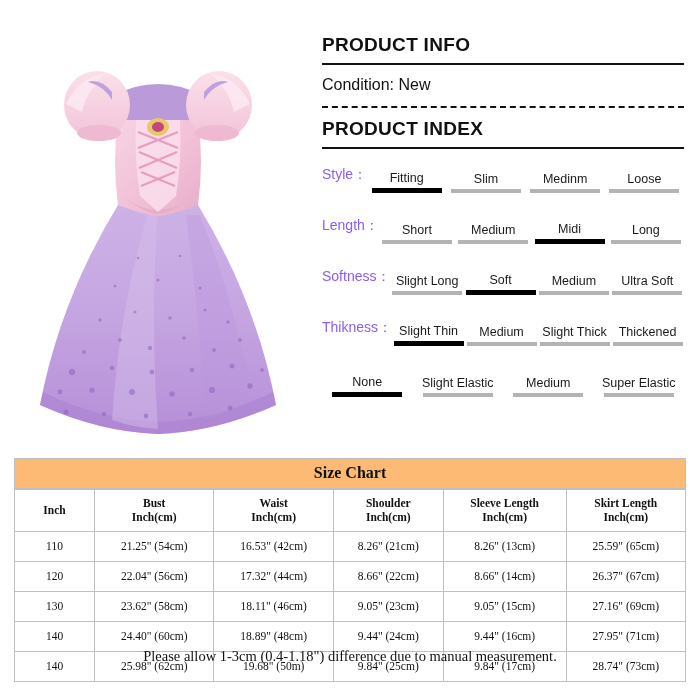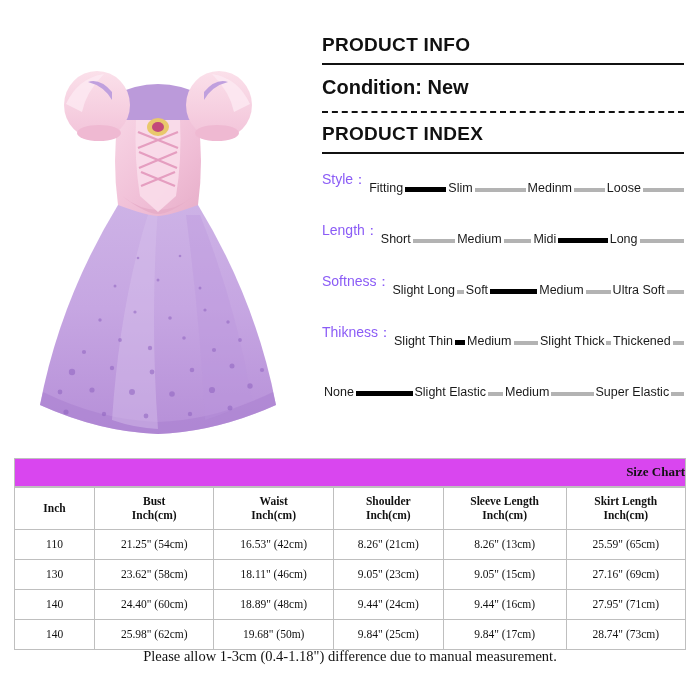--- a/index.html
+++ b/index.html
@@ -41,22 +41,22 @@
   }
   .rule-solid {
     border-top: 2px solid #111;
     margin: 3px 0 9px 0;
   }
   .rule-dashed {
     border-top: 2px dashed #111;
     margin: 8px 0 10px 0;
   }
   .condition {
-    font-size: 20px;
-    font-weight: bold;
+    font-size: 16px;
+    font-weight: normal;
     padding: 2px 0 4px 0;
   }
 
   
   .index-rows { margin-top: 10px; }
   .index-row {
     display: flex;
     align-items: flex-end;
     margin-bottom: 17px;
     height: 34px;
@@ -69,21 +69,21 @@
     flex: 0 0 auto;
   }
   .opts {
     display: flex;
     flex: 1 1 auto;
     align-items: flex-end;
     justify-content: space-between;
   }
   .opt {
     display: flex;
-    flex-direction: row;
+    flex-direction: column;
     align-items: center;
     flex: 1 1 0;
     min-width: 0;
     margin-top: 48px;
   }
   .opt-text {
     font-size: 12.5px;
     color: #1a1a1a;
     white-space: nowrap;
     padding: 0 2px 3px 2px;
@@ -96,24 +96,24 @@
   }
   .opt.sel .opt-bar { background: #000000; height: 5px; }
 
   
   .size-chart {
     position: absolute;
     left: 14px; top: 458px;
     width: 672px;
   }
   .chart-head {
-    background: #d946ef;
+    background: #fdba74;
     border: 1px solid #bfbfbf;
-    text-align: right;
-    font-size: 13px;
+    text-align: center;
+    font-size: 16px;
     font-weight: bold;
     padding: 5px 0 6px 0;
     font-family: "Liberation Serif", serif;
   }
   table.sz {
     width: 100%;
     border-collapse: collapse;
     font-family: "Liberation Serif", serif;
   }
   table.sz th, table.sz td {
@@ -408,20 +408,28 @@
     <tbody>
       <tr>
         <td>110</td>
         <td>21.25" (54cm)</td>
         <td>16.53" (42cm)</td>
         <td>8.26" (21cm)</td>
         <td>8.26" (13cm)</td>
         <td>25.59" (65cm)</td>
       </tr>
       <tr>
+        <td>120</td>
+        <td>22.04" (56cm)</td>
+        <td>17.32" (44cm)</td>
+        <td>8.66" (22cm)</td>
+        <td>8.66" (14cm)</td>
+        <td>26.37" (67cm)</td>
+      </tr>
+      <tr>
         <td>130</td>
         <td>23.62" (58cm)</td>
         <td>18.11" (46cm)</td>
         <td>9.05" (23cm)</td>
         <td>9.05" (15cm)</td>
         <td>27.16" (69cm)</td>
       </tr>
       <tr>
         <td>140</td>
         <td>24.40" (60cm)</td>

